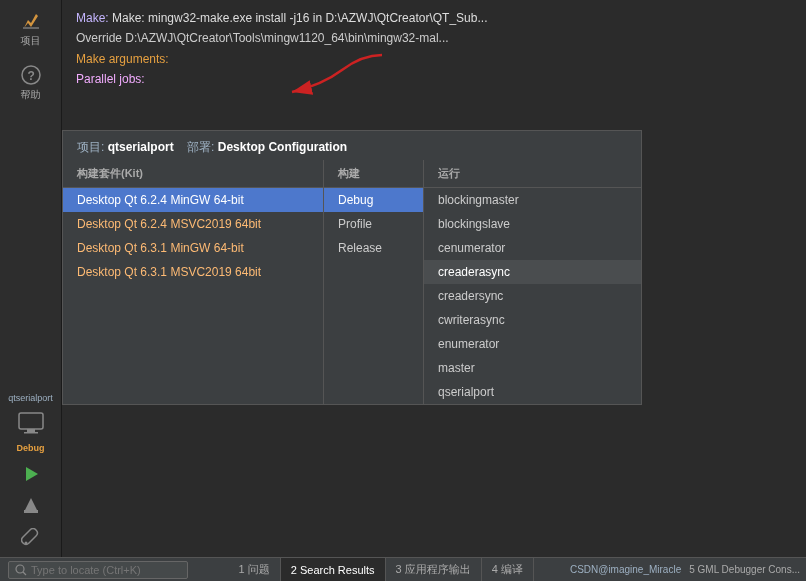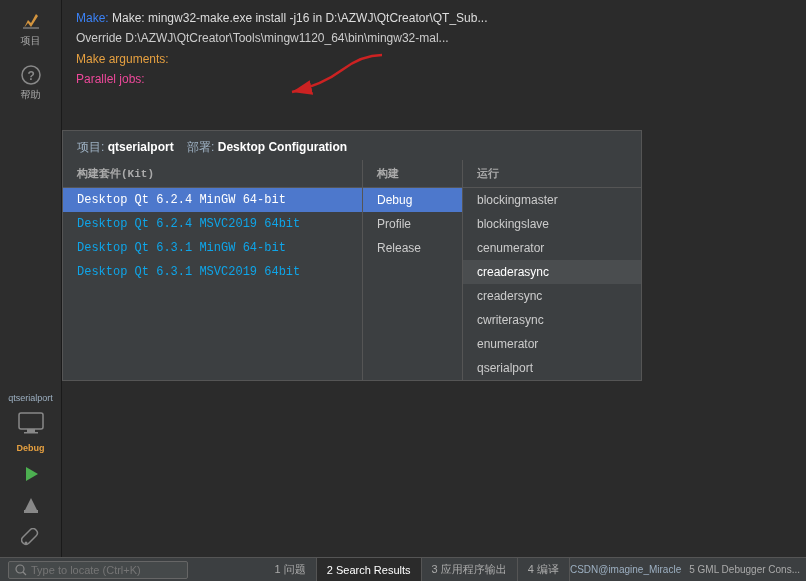--- a/index.html
+++ b/index.html
@@ -85,34 +85,33 @@
     .panel-header span.value { color: #fff; font-weight: bold; }
 
     
     .columns-row {
       display: flex;
       padding: 0;
     }
 
     
     .kit-column {
-      width: 300px;
+      width: 261px;
       border-right: 1px solid #555;
-      font-family: Liberation Mono, monospace;
     }
     .kit-column-header {
       padding: 6px 14px;
       color: #aaa;
       font-size: 11px;
       font-weight: bold;
       border-bottom: 1px solid #555;
     }
     .kit-item {
       padding: 5px 14px;
-      color: #0ea5e9;
+      color: #fdba74;
       cursor: pointer;
       font-size: 12px;
       white-space: nowrap;
     }
     .kit-item.selected {
       background: #4d78cc;
       color: #fff;
     }
 
     
@@ -195,20 +194,21 @@
       position: absolute;
       bottom: 0; left: 0;
       width: 806px;
       height: 24px;
       background: #3c3f41;
       display: flex;
       align-items: center;
       font-size: 11px;
       color: #aaa;
       border-top: 1px solid #555;
+      gap: 36px;
     }
     .status-bar-left {
       display: flex;
       align-items: center;
       flex: 1;
     }
     .search-box {
       display: flex;
       align-items: center;
       background: #45494a;
@@ -337,31 +337,31 @@
       <path d="M15 2 Q18 5 15 8 L8 15 Q5 18 2 15 Q-1 12 2 9 L9 2 Q12 -1 15 2Z" fill="none" stroke="#888" stroke-width="1.5"></path>
       <circle cx="5" cy="15" r="1.5" fill="#888"></circle>
     </svg>
   </div>
 </div>
 
 <div class="main-area">
 
   <div class="top-text">
     <div class="make-line">
-      <span style="color:#3b82f6;">Make: </span>
+      <span style="color:#c4b5fd;">Make: </span>
       <span style="color:#ddd;">Make: mingw32-make.exe install -j16 in D:\AZWJ\QtCreator\QT_Sub...</span>
     </div>
     <div>
       <span style="color:#ccc;">Override D:\AZWJ\QtCreator\Tools\mingw1120_64\bin\mingw32-mal...</span>
     </div>
     <div>
       <span style="color:#e6a040;">Make arguments:</span>
     </div>
     <div>
-      <span style="color:#ec4899;">Parallel jobs:</span>
+      <span style="color:#f0abfc;">Parallel jobs:</span>
     </div>
   </div>
 
   <div class="dropdown-panel">
 
     <div class="panel-header">
       <span class="label">项目:</span>
       <span class="value">qtserialport</span>
       &nbsp;&nbsp;
       <span class="label">部署:</span>
@@ -392,20 +392,21 @@
       <div class="run-column">
         <div class="run-column-header">运行</div>
         <div class="run-list">
           <div class="run-item">blockingmaster</div>
           <div class="run-item">blockingslave</div>
           <div class="run-item">cenumerator</div>
           <div class="run-item highlighted">creaderasync</div>
           <div class="run-item">creadersync</div>
           <div class="run-item">cwriterasync</div>
           <div class="run-item">enumerator</div>
+          <div class="run-item">master</div>
           <div class="run-item">qserialport</div>
 
         </div>
       </div>
     </div>
   </div>
 
   <div class="red-arrow">
     <svg width="130" height="70" viewBox="0 0 130 70">
       <defs>

